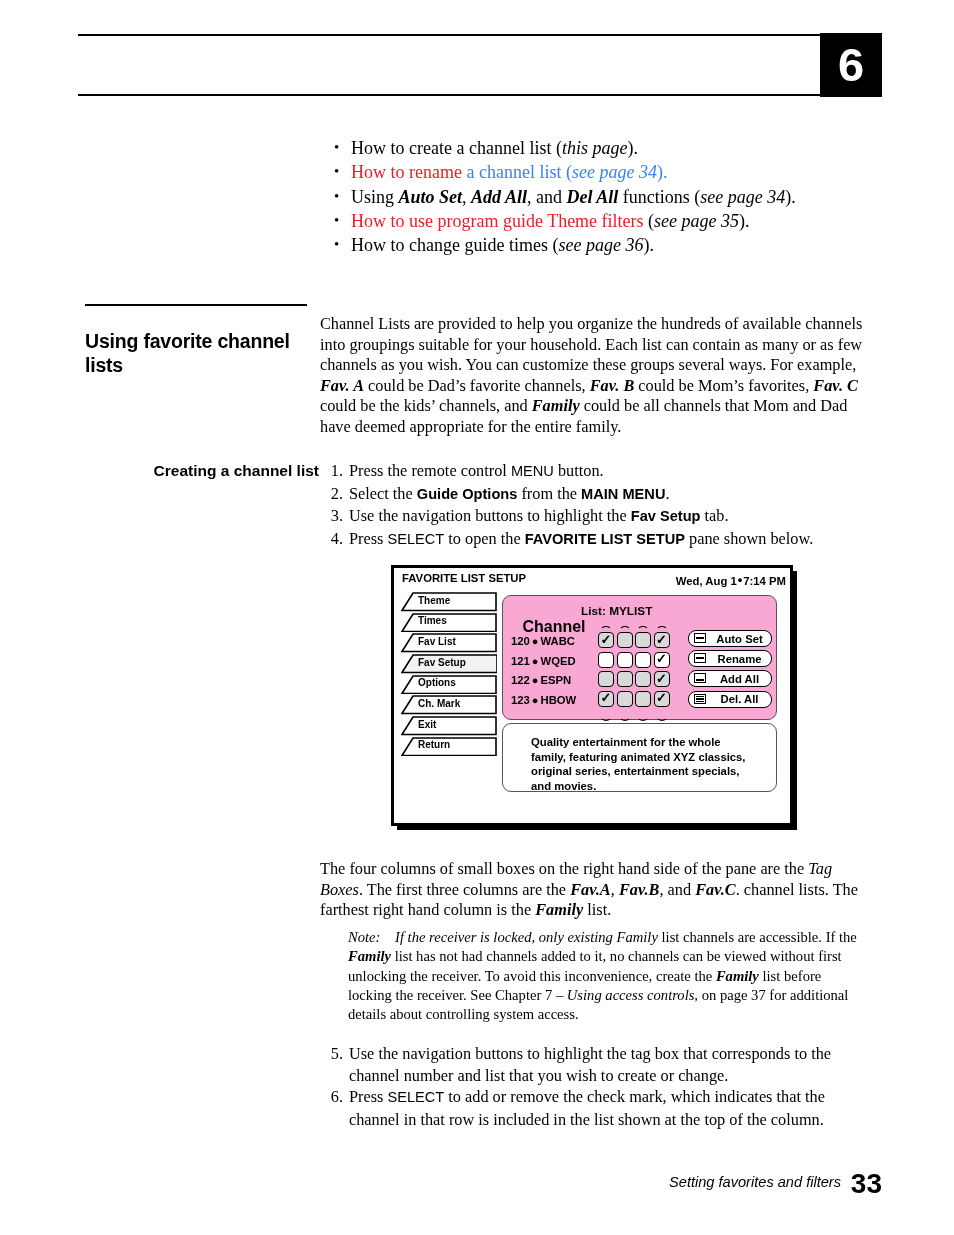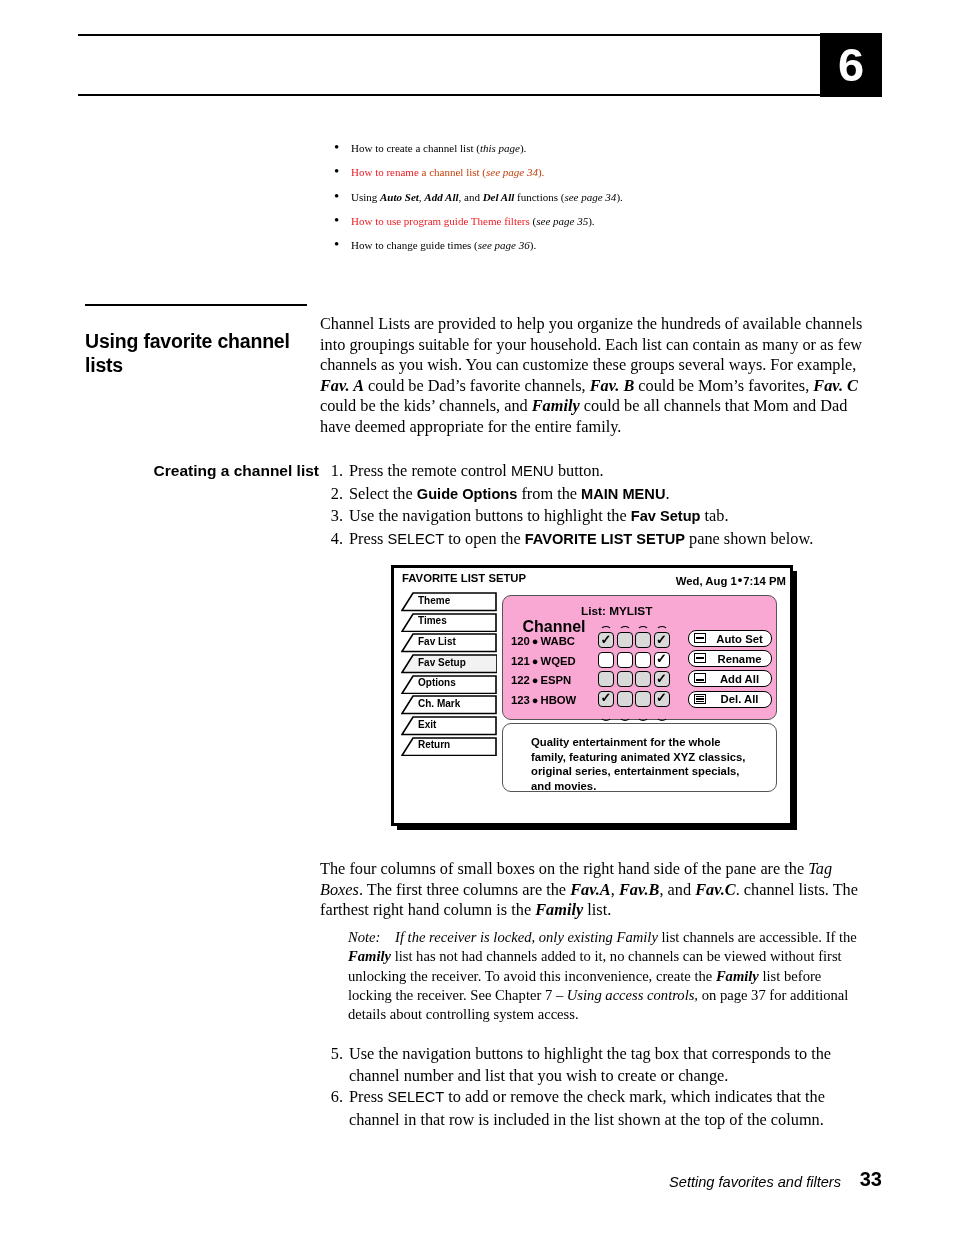--- a/index.html
+++ b/index.html
@@ -64,21 +64,21 @@
     margin: 0 0 9px 0;
   }
   ul.intro-list {
     list-style: none;
     margin: 0;
     padding: 0;
   }
   ul.intro-list li {
     position: relative;
     padding-left: 31px;
-    font-size: 11px;
+    font-size: 18px;
     line-height: 24.3px;
     margin: 0;
   }
   ul.intro-list li::before {
     content: "\2022";
     position: absolute;
     left: 14px;
     top: -1px;
     font-size: 15px;
   }
@@ -430,36 +430,36 @@
     font-family: "Liberation Sans", sans-serif;
     font-style: italic;
     font-size: 14.6px;
   }
   .footer-page {
     position: absolute;
     right: 72px;
     top: 0;
     font-family: "Liberation Sans", sans-serif;
     font-weight: bold;
-    font-size: 20px;
+    font-size: 28px;
   }
 </style>
 </head>
 <body>
 
 <div class="chapter-header">
   <div class="chapter-rule-top"></div>
   <div class="chapter-rule-bottom"></div>
   <div class="chapter-badge">6</div>
 </div>
 
 <div class="intro">
   <ul class="intro-list">
     <li>How to create a channel list (<span class="it">this page</span>).</li>
-    <li class="red"><span class="red">How to rename</span> <span style="color:#c2410c">a channel list (<span class="it">see page 34</span>).</span></li>
+    <li class="red"><span class="red">How to rename</span> <span style="color:#3b82f6">a channel list (<span class="it">see page 34</span>).</span></li>
     <li>Using <span class="bi">Auto Set</span>, <span class="bi">Add All</span>, and <span class="bi">Del All</span> functions (<span class="it">see page 34</span>).</li>
     <li class="red"><span class="red">How to use program guide Theme filters</span> <span style="color:#000">(<span class="it">see page 35</span>).</span></li>
     <li>How to change guide times (<span class="it">see page 36</span>).</li>
   </ul>
 </div>
 
 <div class="section-rule"></div>
 <h2 class="section-title">Using favorite channel lists</h2>
 
 <div class="body-para">

